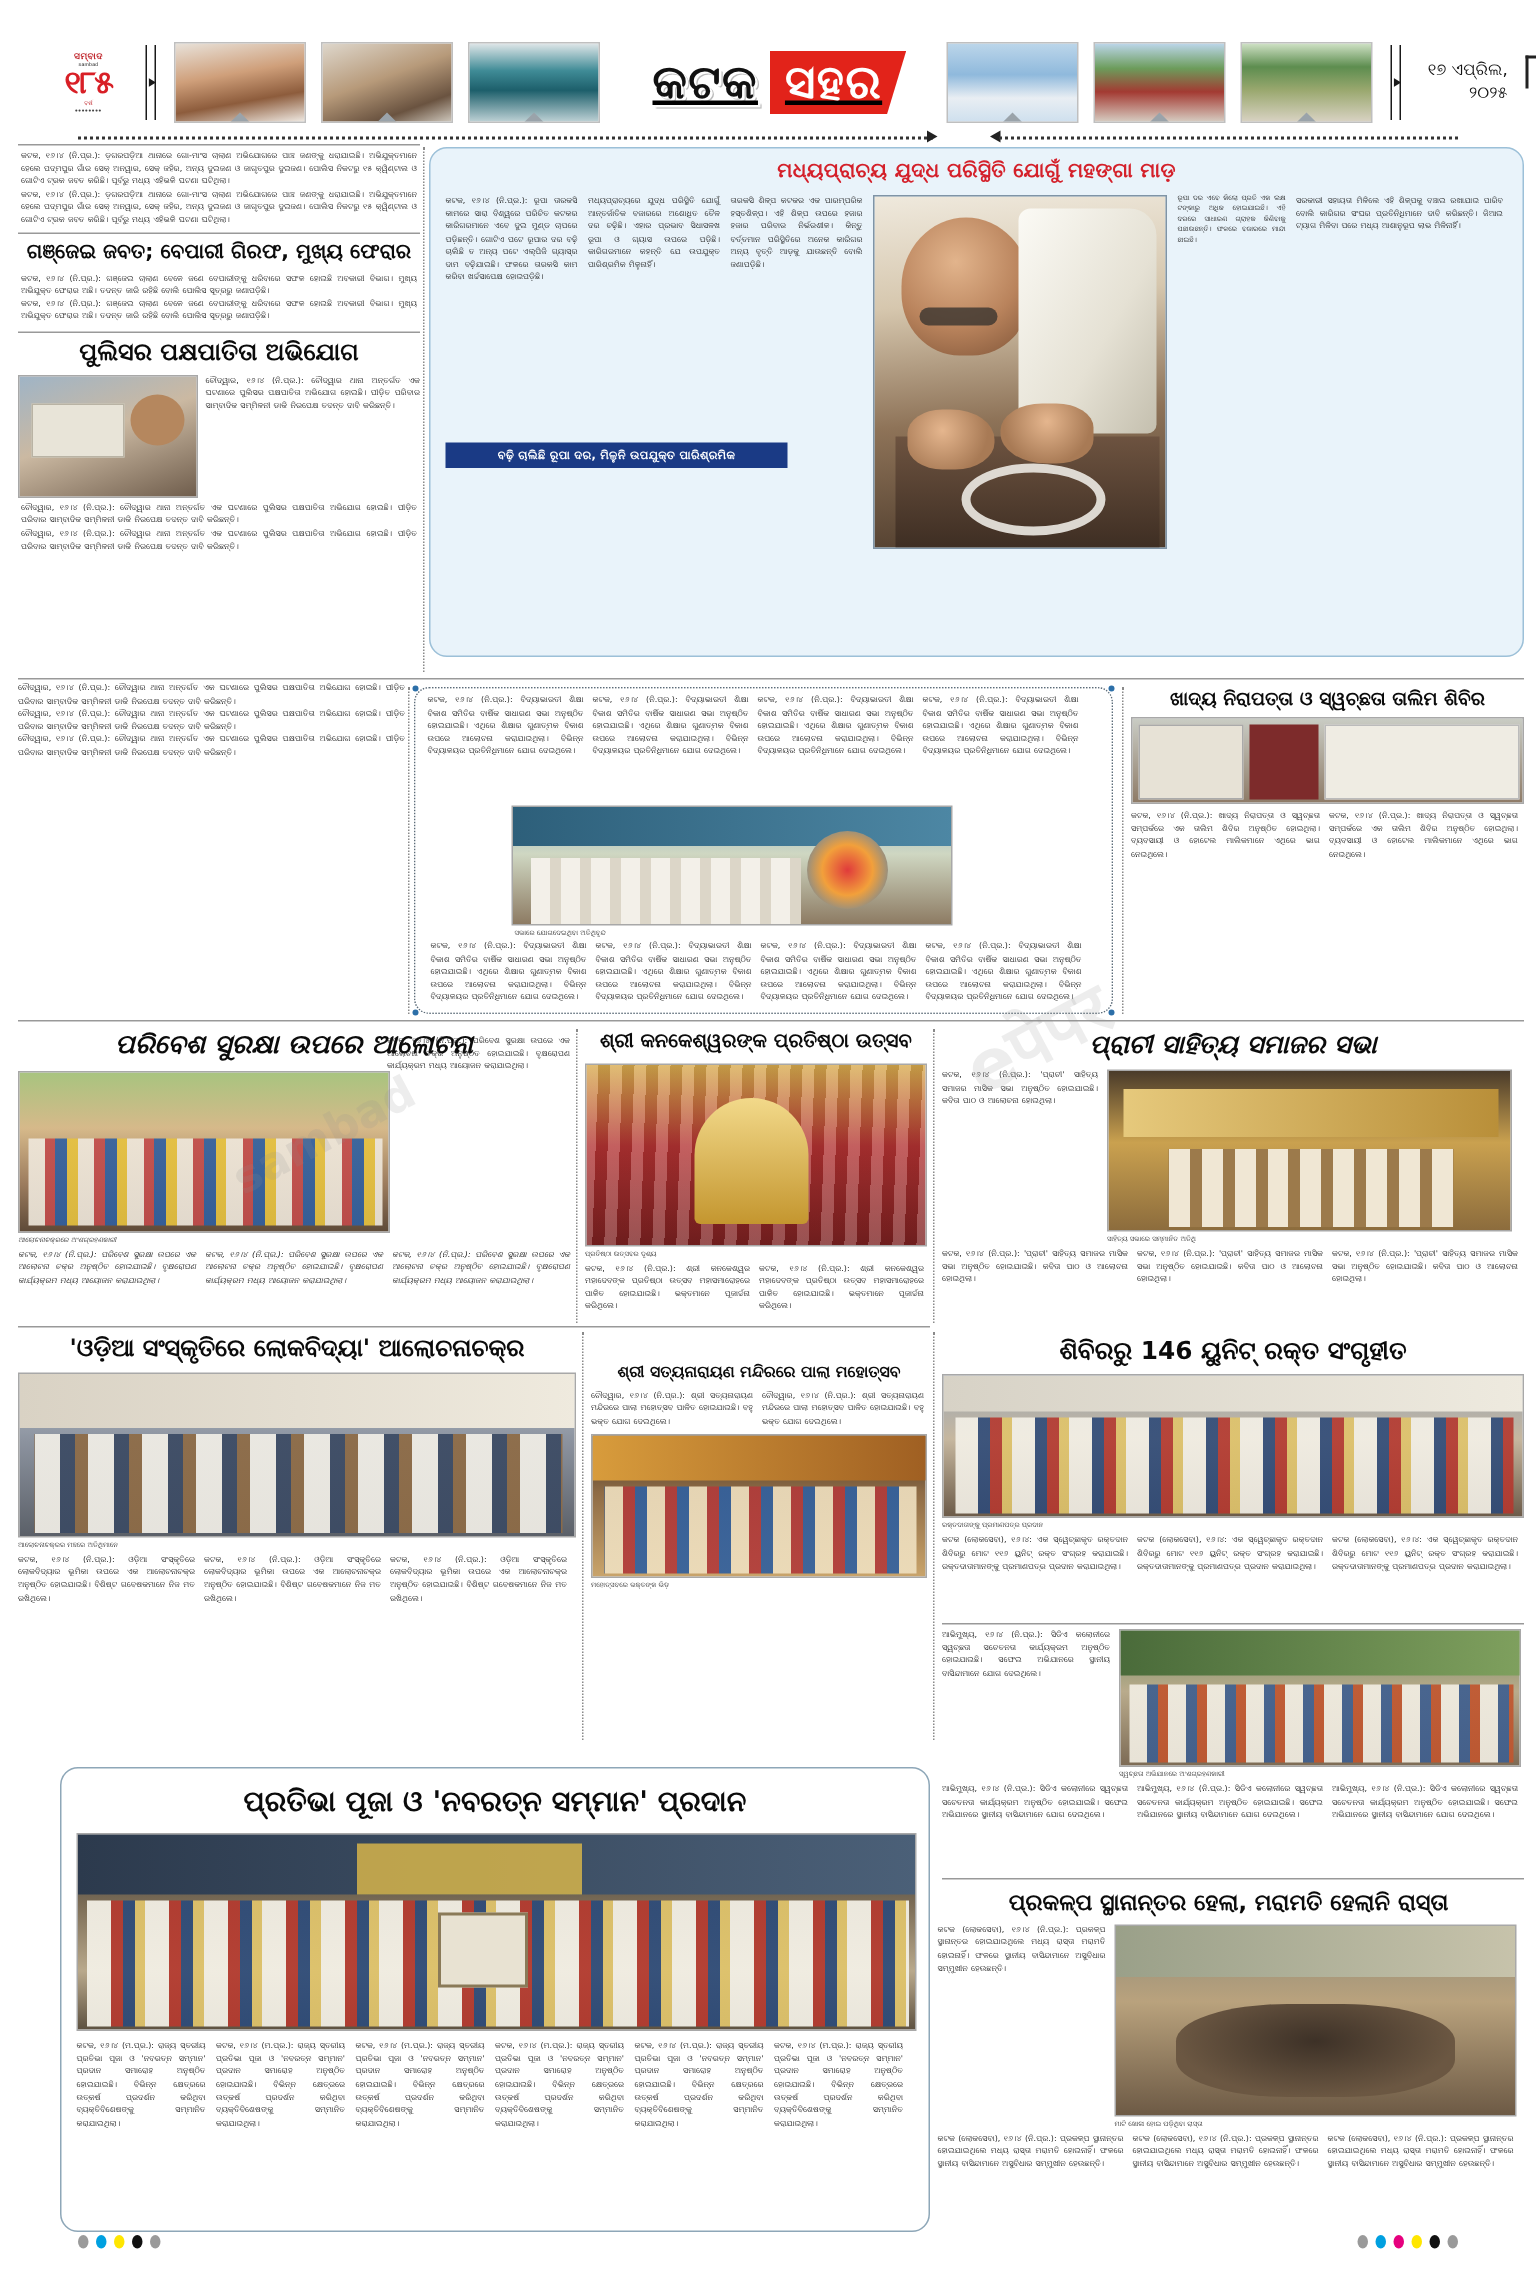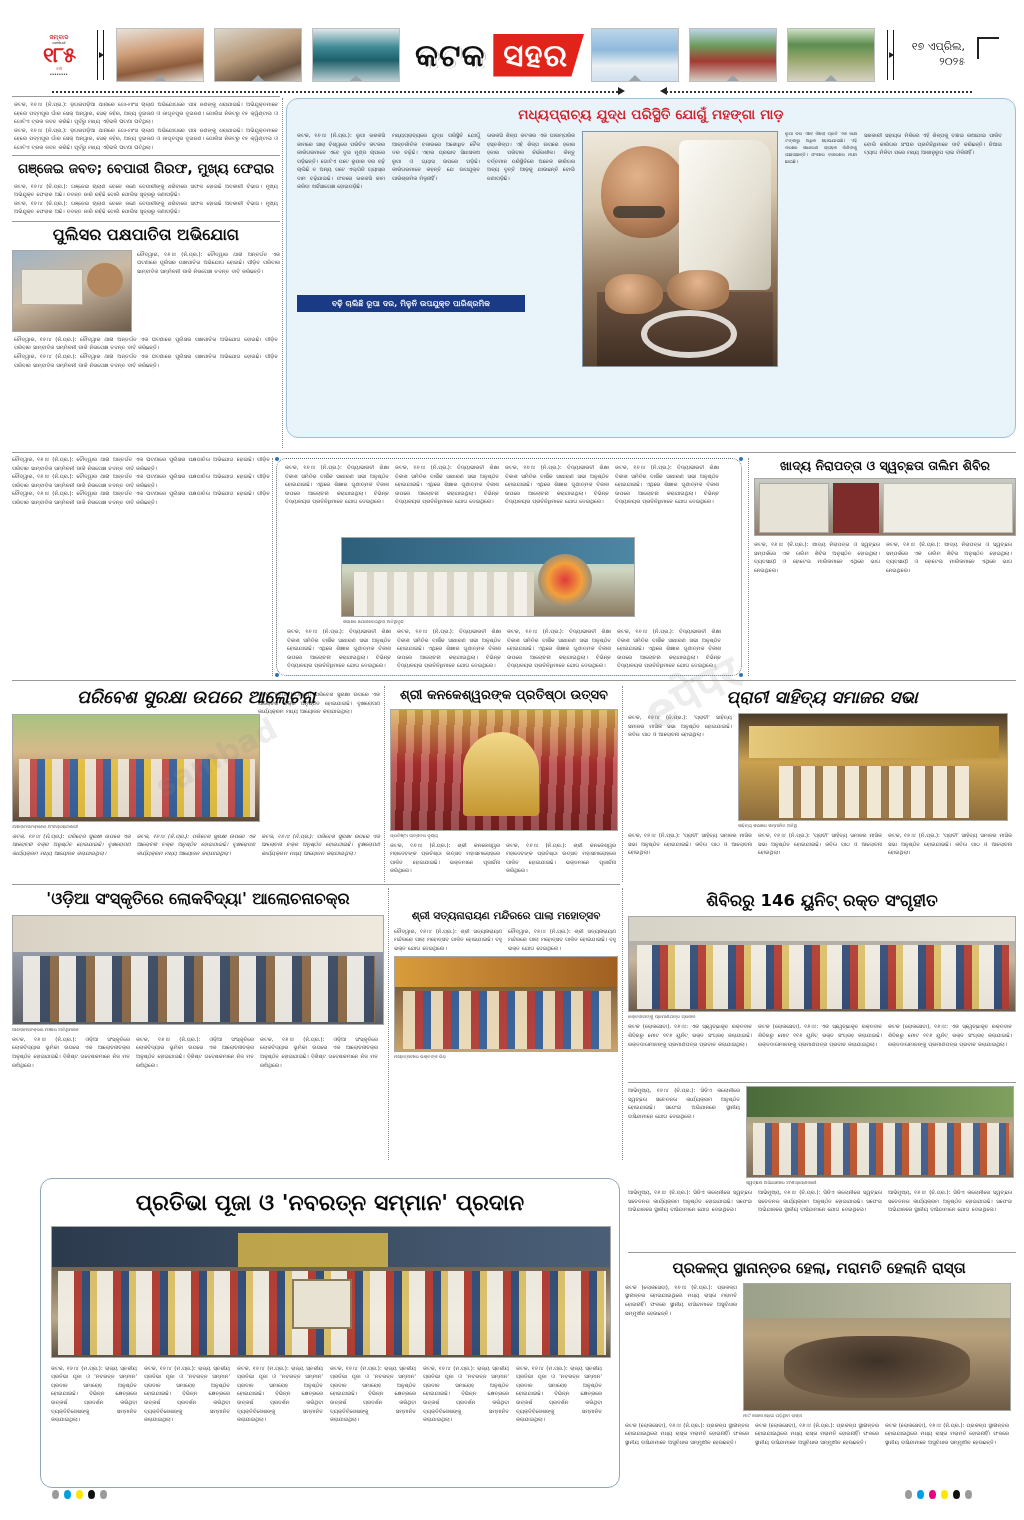--- a/index.html
+++ b/index.html
@@ -65,21 +65,22 @@
     background:#9aa3aa; transform:rotate(45deg);
   }
   .t1 { background: linear-gradient(170deg,#e8e2da 0%,#cf9f7a 40%,#8d5c3c 70%,#efe9e2 100%); }
   .t2 { background: linear-gradient(160deg,#ded7cc 0%,#b79a7a 45%,#6a5340 78%,#cdc6bb 100%); }
   .t3 { background: linear-gradient(180deg,#dfe6e8 0%,#3f8b96 35%,#1d5f6b 60%,#bcd0d4 100%); }
   .t4 { background: linear-gradient(180deg,#bcd6ea 0%,#8fb9dc 40%,#e9eef3 70%,#cfe0ee 100%); }
   .t5 { background: linear-gradient(180deg,#bcd6ea 0%,#6c9c5b 32%,#a33a32 62%,#d6cbc0 100%); }
   .t6 { background: linear-gradient(180deg,#cfe1c5 0%,#5d8d4f 30%,#9aa86f 60%,#d8d2c2 100%); }
   .title-blk {
     flex: 0 0 auto; display: flex; align-items: center;
-    margin: 0 0;
+    margin: 0 20px;
+    text-decoration: underline;
   }
   .title-dark {
     font-size: 31px; font-weight: bold; color: #111;
     letter-spacing: 1px; padding: 0 8px;
     text-shadow: 1.6px 1.6px 0 #ffffff, 2.4px 2.4px 0 #bbbbbb;
     font-family: "DejaVu Sans", sans-serif;
   }
   .title-red {
     font-size: 31px; font-weight: bold; color: #ffffff;
     background: #e2231a; padding: 3px 16px 3px 10px;
@@ -549,21 +550,21 @@
       <div style="width:124px;">
           <div class="body-txt">କଟକ (ଲୋକସେବା), ୧୬।୪ (ନି.ପ୍ର.): ପ୍ରକଳ୍ପ ସ୍ଥାନାନ୍ତର ହୋଇଯାଇଥିଲେ ମଧ୍ୟ ରାସ୍ତା ମରାମତି ହୋଇନାହିଁ। ଫଳରେ ସ୍ଥାନୀୟ ବାସିନ୍ଦାମାନେ ଅସୁବିଧାର ସମ୍ମୁଖୀନ ହେଉଛନ୍ତି।</div>
         </div>
       <div style="width:124px;">
           <div class="body-txt">କଟକ (ଲୋକସେବା), ୧୬।୪ (ନି.ପ୍ର.): ପ୍ରକଳ୍ପ ସ୍ଥାନାନ୍ତର ହୋଇଯାଇଥିଲେ ମଧ୍ୟ ରାସ୍ତା ମରାମତି ହୋଇନାହିଁ। ଫଳରେ ସ୍ଥାନୀୟ ବାସିନ୍ଦାମାନେ ଅସୁବିଧାର ସମ୍ମୁଖୀନ ହେଉଛନ୍ତି।</div>
         </div>
     </div>
   </div>
 
   <div class="box-round" style="position:absolute;left:40px;top:1178px;width:580px;height:310px;padding:6px 10px;">
-    <div class="hl" style="font-size:22px;padding:6px 0 10px;">ପ୍ରତିଭା ପୂଜା ଓ 'ନବରତ୍ନ ସମ୍ମାନ' ପ୍ରଦାନ</div>
+    <div class="hl" style="font-size:19px;padding:6px 0 10px;">ପ୍ରତିଭା ପୂଜା ଓ 'ନବରତ୍ନ ସମ୍ମାନ' ପ୍ରଦାନ</div>
     <div class="photo" style="width:560px;height:132px;margin:0 auto;
          background:linear-gradient(180deg,#2b3340 0%,#7a6b55 35%,#b9a98c 70%,#5d5140 100%);">
       <div style="position:absolute;left:0;top:0;width:560px;height:40px;background:linear-gradient(90deg,#2c3a4d,#4b6078);"></div>
       <div style="position:absolute;left:186px;top:6px;width:150px;height:34px;background:#d6b44a;opacity:.85;"></div>
       <div style="position:absolute;left:6px;top:44px;width:548px;height:84px;
            background:repeating-linear-gradient(90deg,#f4f1e7 0 16px,#b43a2f 16px 24px,#2d4b79 24px 32px,#e0c46b 32px 39px);opacity:.93;"></div>
       <div style="position:absolute;left:240px;top:52px;width:60px;height:50px;background:#e8e2d2;border:2px solid #8a7a58;"></div>
     </div>
     <div style="display:flex;gap:7px;margin-top:6px;">
       <div style="width:86px;">

